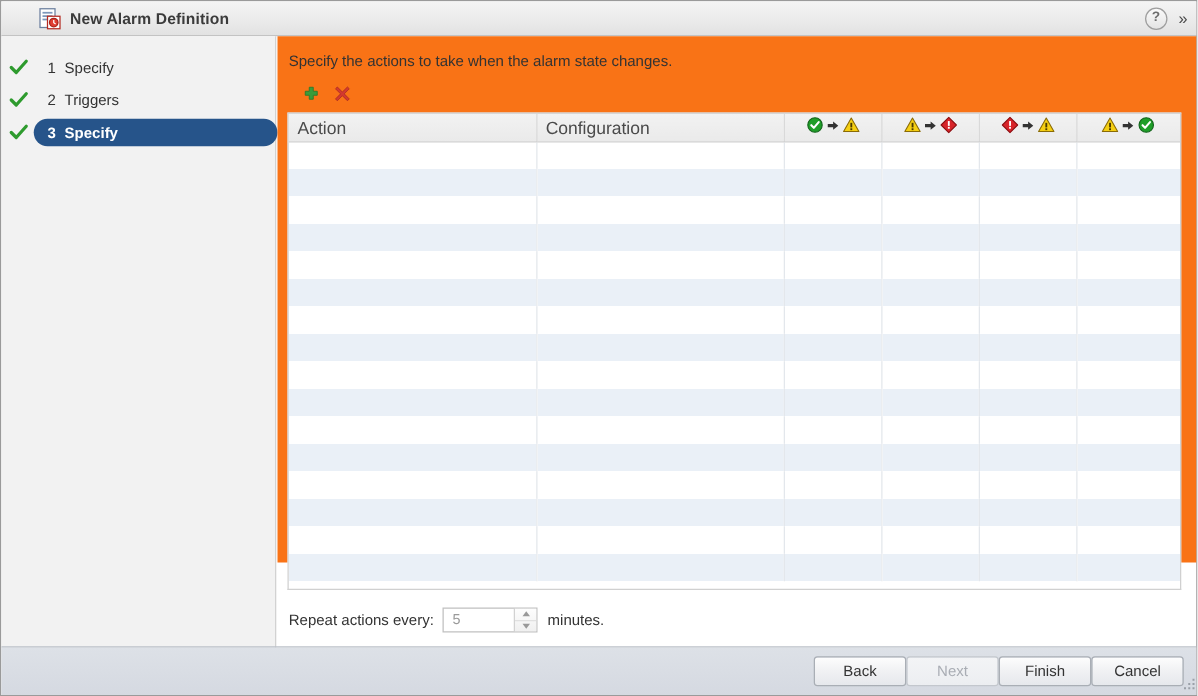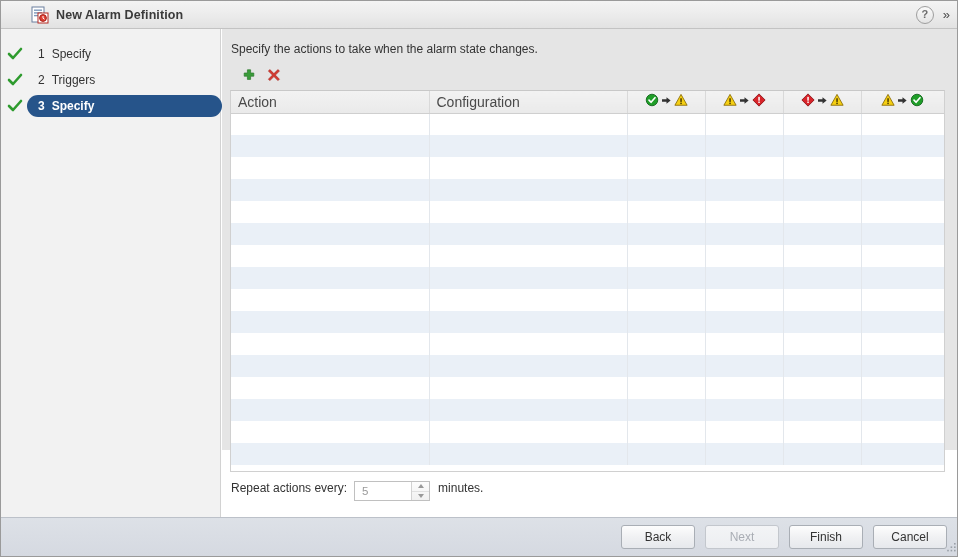--- a/index.html
+++ b/index.html
@@ -105,21 +105,21 @@
     font-weight: bold;
   }
   .step.active .step-num { font-weight: bold; }
   .step:not(.active) .step-pill { color: #333333; }
   .step:not(.active) .step-num { color: #333333; }
 
   
   .main {
     position: absolute; left: 221px; top: 28px;
     width: 737px; height: 421px;
-    background: #e5e5e5;
+    background: #f97316;
     box-sizing: border-box;
     padding: 13px 10px 0 8px;
   }
   .instruction {
     font-size: 12px;
     color: #333333;
     margin: 0 0 7px 1px;
   }
   .toolbar {
     height: 24px;
@@ -185,21 +185,21 @@
   }
   .trans-icons {
     display: inline-flex;
     align-items: center;
     gap: 3px;
     line-height: 0;
   }
 
   
   .repeat-row {
-    display: flex; 
+    display: flex; align-items: center;
     height: 30px;
     margin-top: 9px;
     padding-left: 1px;
     font-size: 12px;
     color: #333333;
   }
   .repeat-label { margin-right: 7px; }
   .spinner {
     position: relative;
     width: 76px; height: 20px;
@@ -241,21 +241,20 @@
 
   
   .footer {
     position: absolute; left: 0; bottom: 0;
     width: 958px; height: 39px;
     background: linear-gradient(to bottom,#dde1e7 0%, #d5d9e1 100%);
     border-top: 1px solid #bcc1c9;
     box-sizing: border-box;
     display: flex; align-items: center; justify-content: flex-end;
     padding-right: 12px;
-    gap: 10px;
   }
   .btn {
     min-width: 74px;
     height: 24px;
     padding: 0 14px;
     border: 1px solid #a9aeb5;
     border-radius: 3px;
     background: linear-gradient(to bottom,#fdfdfd 0%, #f0f1f3 50%, #e6e8ec 100%);
     font-family: "Liberation Sans", sans-serif;
     font-size: 12px;

